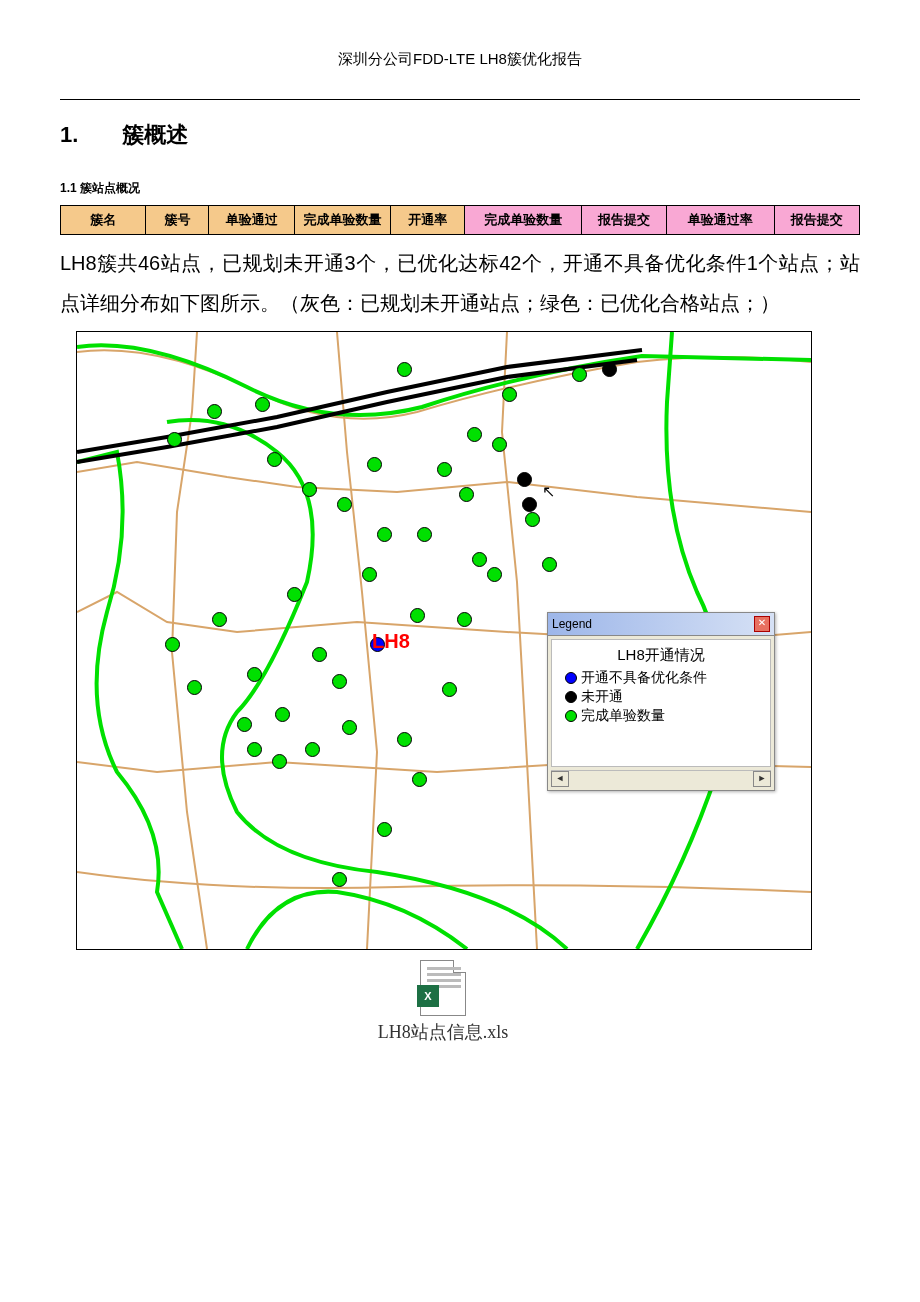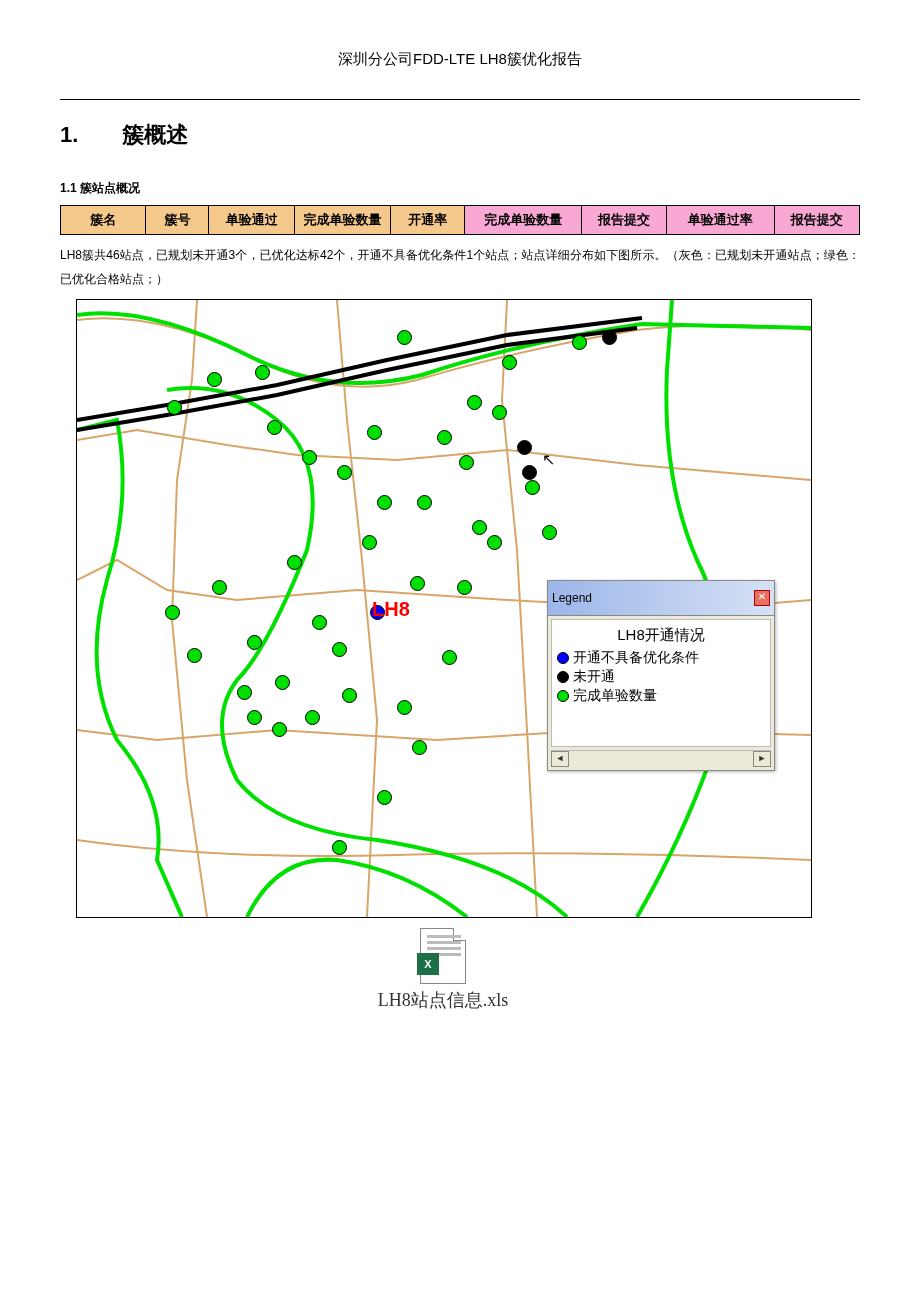--- a/index.html
+++ b/index.html
@@ -7,38 +7,38 @@
 .header{text-align:center;font-size:15px;margin-bottom:30px}
 .hr{border-top:1px solid #000;margin:15px 0 20px}
 .h1{font-size:22px;font-weight:bold;margin:1px 0 30px}
 .h2{font-size:12px;font-weight:bold;margin:0 0 8px}
 table{border-collapse:collapse;width:100%;table-layout:fixed}
 th,td{border:1px solid #000;padding:5px 2px;text-align:center;font-size:13px;white-space:nowrap}
 th.orange{background:#f5c98b}
 th.blue{background:#f9a8d4;color:#000}
 td.hatch{background-image:repeating-linear-gradient(135deg,#e9e9e9 0,#e9e9e9 1px,#fff 1px,#fff 4px);color:#888}
 td.red{color:#c00}
-.para{font-size:12px;line-height:2;margin-top:8px;text-align:justify}
+.para{font-size:20px;line-height:2;margin-top:8px;text-align:justify}
 
 .map{border:1px solid #000;width:734px;height:617px;margin:8px 0 10px 16px;position:relative;overflow:hidden;background:#fff}
 .road-o{stroke:#d8a56a;stroke-width:2;fill:none}
 .road-g{stroke:#00e000;stroke-width:4;fill:none}
 .road-k{stroke:#000;stroke-width:4;fill:none}
 .dot{position:absolute;width:13px;height:13px;border-radius:50%;border:1px solid #000}
 .dot.g{background:#00e000}
 .dot.k{background:#000}
 .dot.b{background:#0000ff}
 .lh8{position:absolute;left:295px;top:298px;color:red;font-size:20px;font-weight:bold}
 .cursor{position:absolute;left:465px;top:150px;font-size:16px;color:#000;pointer-events:none}
 
 .legend{position:absolute;left:470px;top:280px;width:226px;background:#ece9d8;border:1px solid #888;box-shadow:1px 1px 3px rgba(0,0,0,.3);font-family:"SimSun",sans-serif}
-.legend-title{background:linear-gradient(to right,#9db6e9,#d6e1f5);font-size:12px;padding:9px 4px;display:flex;align-items:center;border-bottom:1px solid #888}
+.legend-title{background:linear-gradient(to right,#9db6e9,#d6e1f5);font-size:12px;padding:3px 4px;display:flex;align-items:center;border-bottom:1px solid #888}
 .legend-title span{flex:1}
 .closex{width:14px;height:14px;background:#e87060;border:1px solid #a00;font-size:10px;line-height:12px;text-align:center;color:#fff}
-.legend-body{background:#fff;margin:3px;border:1px solid #bbb;padding:6px 5px 20px;font-size:14px;min-height:100px}
+.legend-body{background:#fff;margin:3px;border:1px solid #bbb;padding:6px 13px 20px;font-size:14px;min-height:100px}
 .legend-body .ttl{text-align:center;font-size:15px;margin-bottom:4px}
 .li{display:flex;align-items:center;gap:4px;font-size:14px;margin:1px 0}
 .ldot{width:10px;height:10px;border-radius:50%;border:1px solid #000;flex:0 0 auto}
 .scroll{display:flex;justify-content:space-between;align-items:center;background:#ece9d8;border-top:1px solid #bbb;padding:0;height:16px;margin:0 3px 3px}
 .scroll .arr{width:16px;height:14px;background:#ece9d8;border:1px solid #888;font-size:9px;line-height:12px;text-align:center;color:#333}
 
 .attach{margin-top:10px;text-align:center;width:734px;margin-left:16px}
 .xls{display:inline-block}
 .xlsicon{width:44px;height:54px;margin:0 auto 4px;position:relative;background:#fff;border:1px solid #888}
 .xlsicon::before{content:"";position:absolute;right:-1px;top:-1px;width:12px;height:12px;background:#fff;border-left:1px solid #888;border-bottom:1px solid #888}

